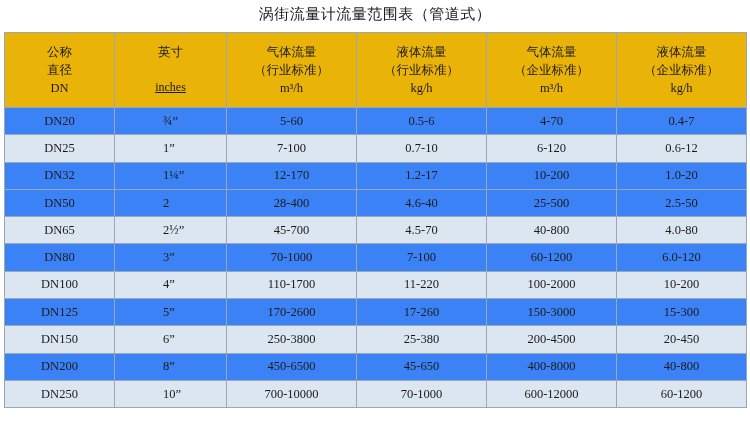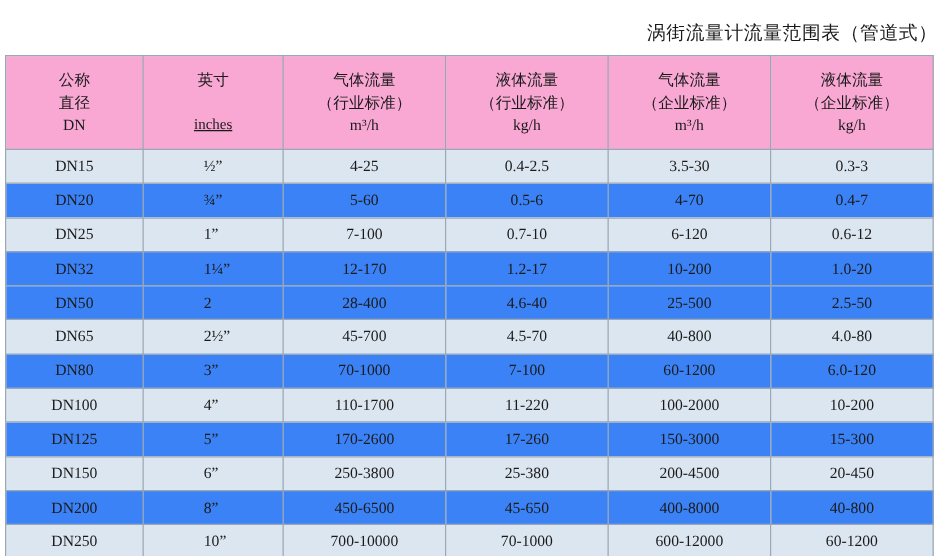--- a/index.html
+++ b/index.html
@@ -14,24 +14,24 @@
     overflow: hidden;
   }
   .page {
     width: 750px;
     height: 445px;
     position: relative;
     box-sizing: border-box;
     background: #ffffff;
   }
   .title {
-    text-align: right;
+    text-align: center;
     font-size: 15px;
     color: #1a1a1a;
-    padding: 17px 0 8px 0;
+    padding: 5px 0 8px 0;
     letter-spacing: 0.5px;
     font-family: "Liberation Serif", "DejaVu Serif", serif;
     font-weight: normal;
   }
   table.flow-table {
     border-collapse: collapse;
     width: 742px;
     margin: 0 4px;
     table-layout: fixed;
   }
@@ -39,21 +39,21 @@
     border: 1px solid #9aa7b4;
     text-align: center;
     vertical-align: middle;
     font-size: 12.5px;
     color: #1a1a1a;
     font-family: "Liberation Serif", "DejaVu Serif", serif;
     font-weight: normal;
     padding: 0;
   }
   thead th {
-    background: #f9a8d4;
+    background: #eab308;
     height: 74px;
     line-height: 1.45;
     font-size: 13px;
   }
   thead th .hline {
     display: block;
   }
   thead th .small {
     font-size: 12px;
     text-decoration: underline;
@@ -119,28 +119,20 @@
           <span class="hline">m³/h</span>
         </th>
         <th>
           <span class="hline">液体流量</span>
           <span class="hline">（企业标准）</span>
           <span class="hline">kg/h</span>
         </th>
       </tr>
     </thead>
     <tbody>
-      <tr class="odd">
-        <td class="col-dn">DN15</td>
-        <td class="col-in">½”</td>
-        <td>4-25</td>
-        <td>0.4-2.5</td>
-        <td>3.5-30</td>
-        <td>0.3-3</td>
-      </tr>
       <tr class="even">
         <td class="col-dn">DN20</td>
         <td class="col-in">¾”</td>
         <td>5-60</td>
         <td>0.5-6</td>
         <td>4-70</td>
         <td>0.4-7</td>
       </tr>
       <tr class="odd">
         <td class="col-dn">DN25</td>

